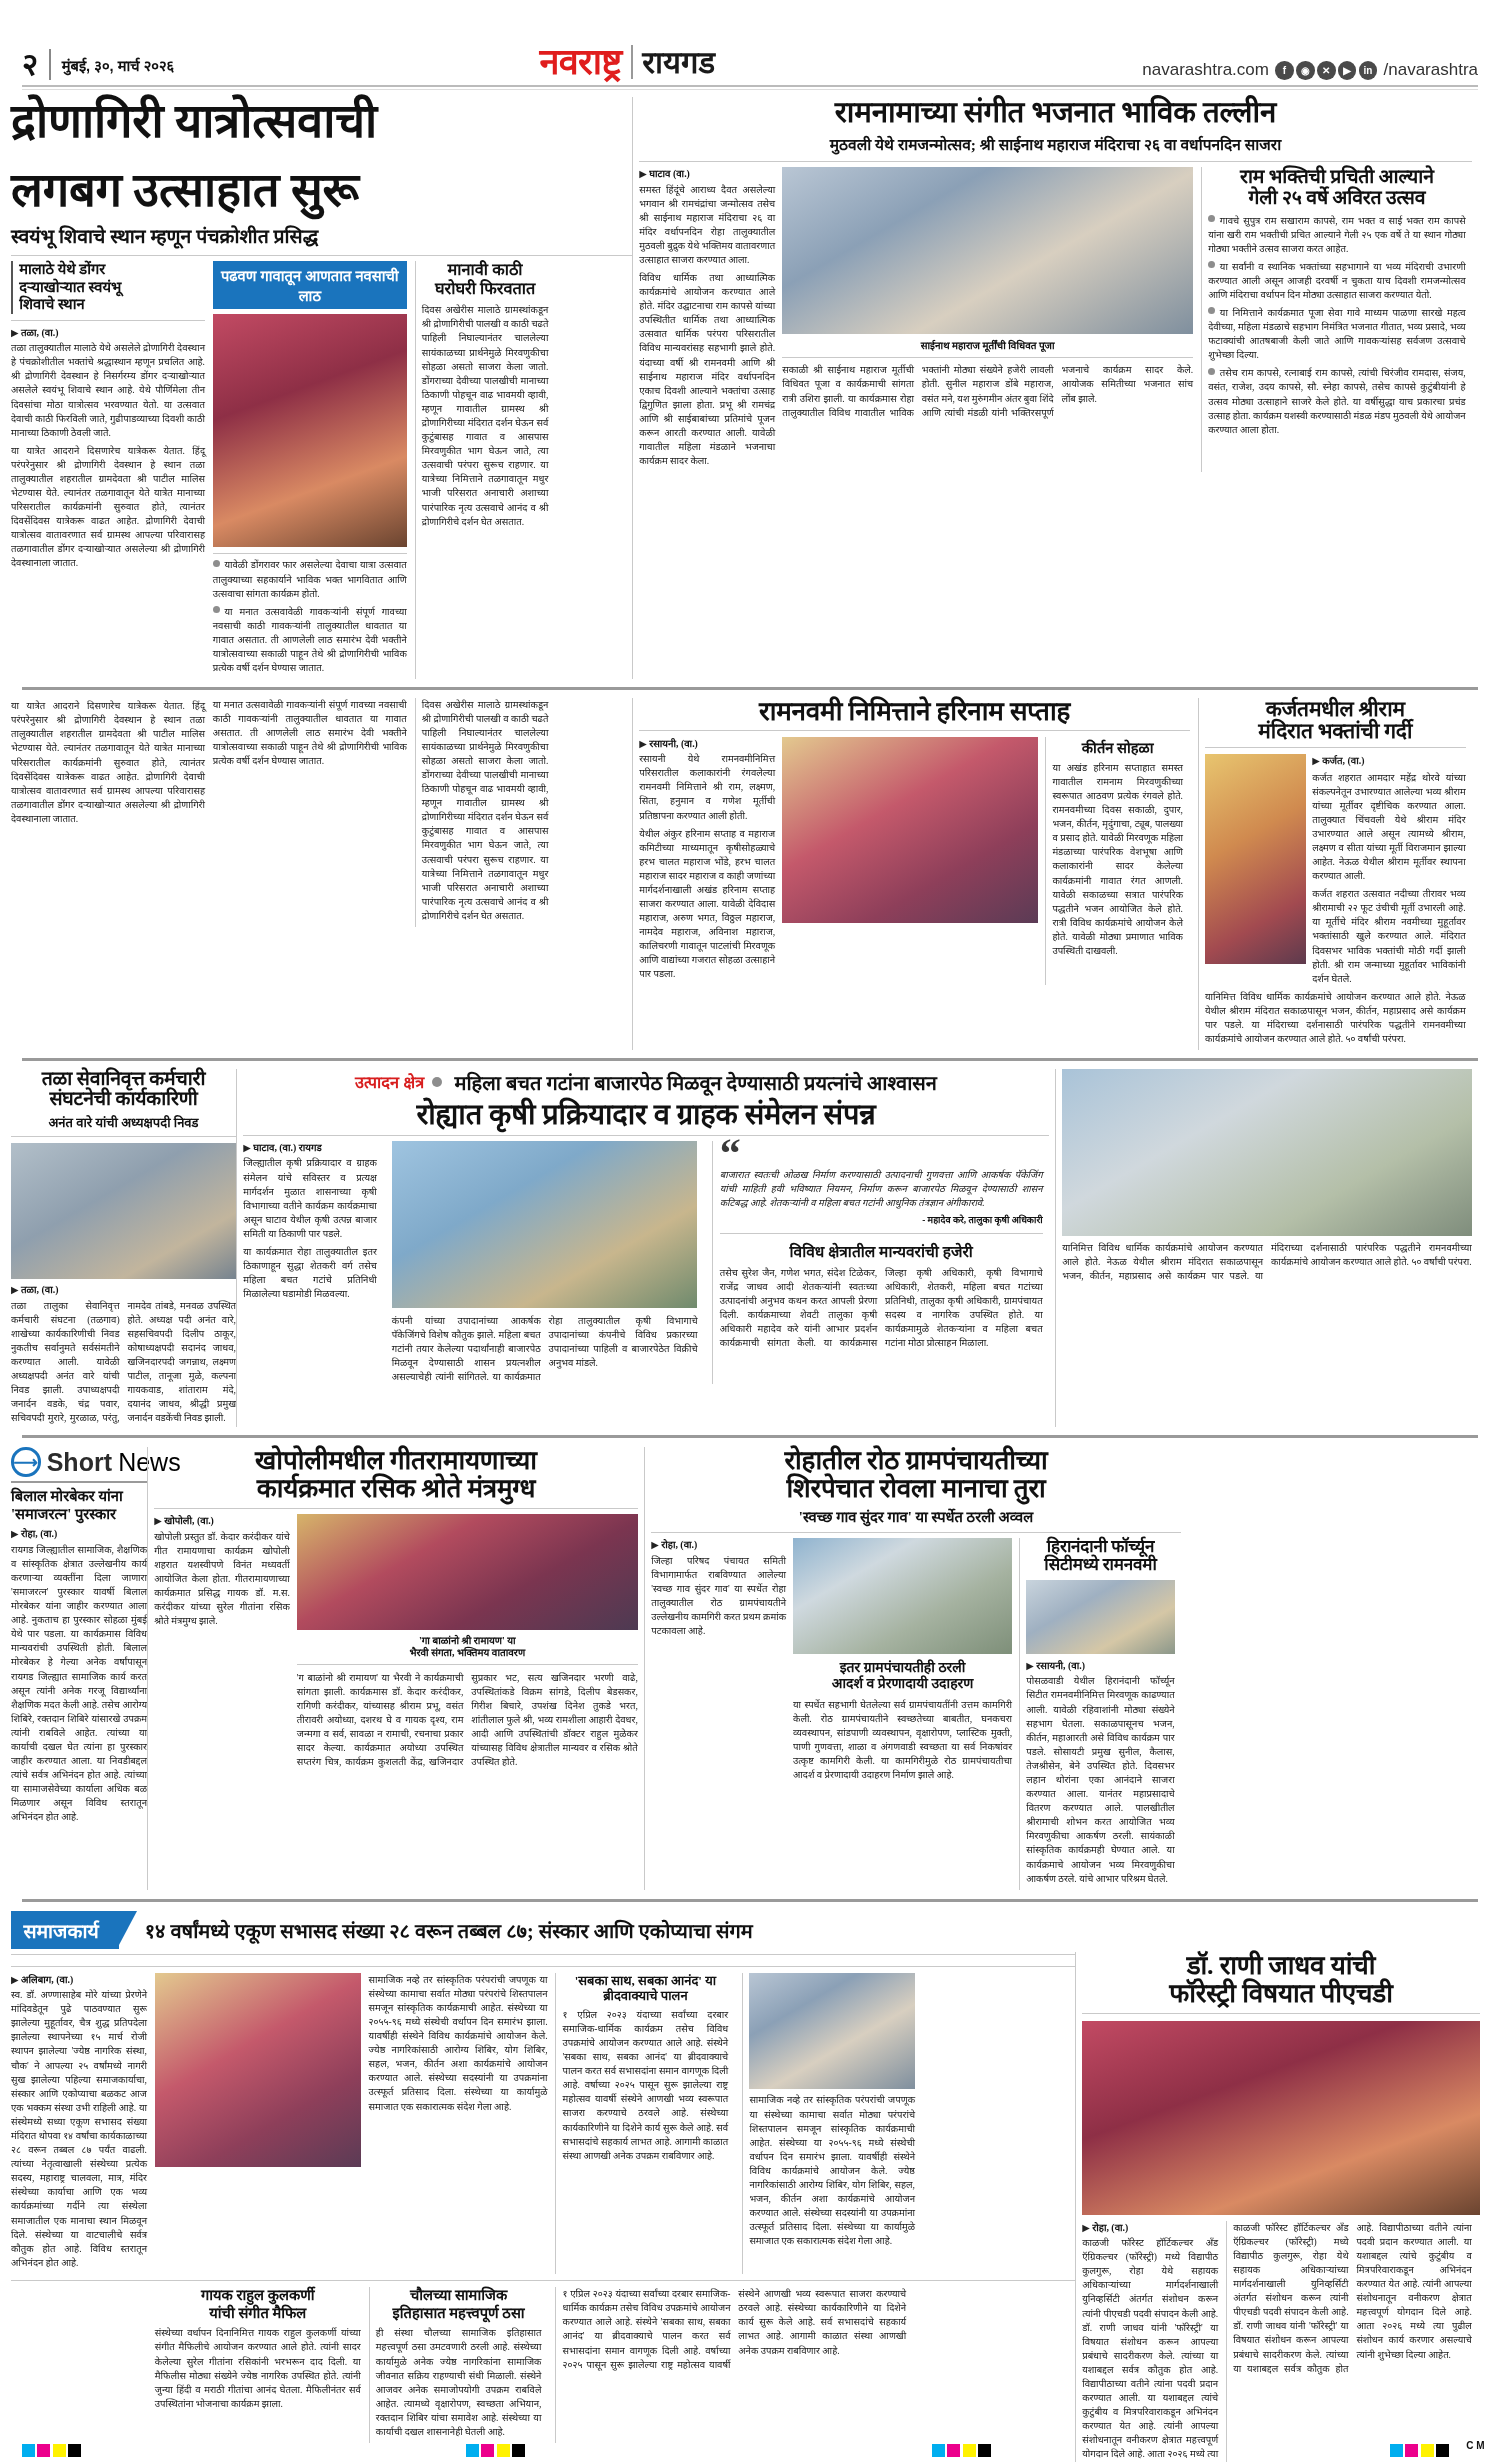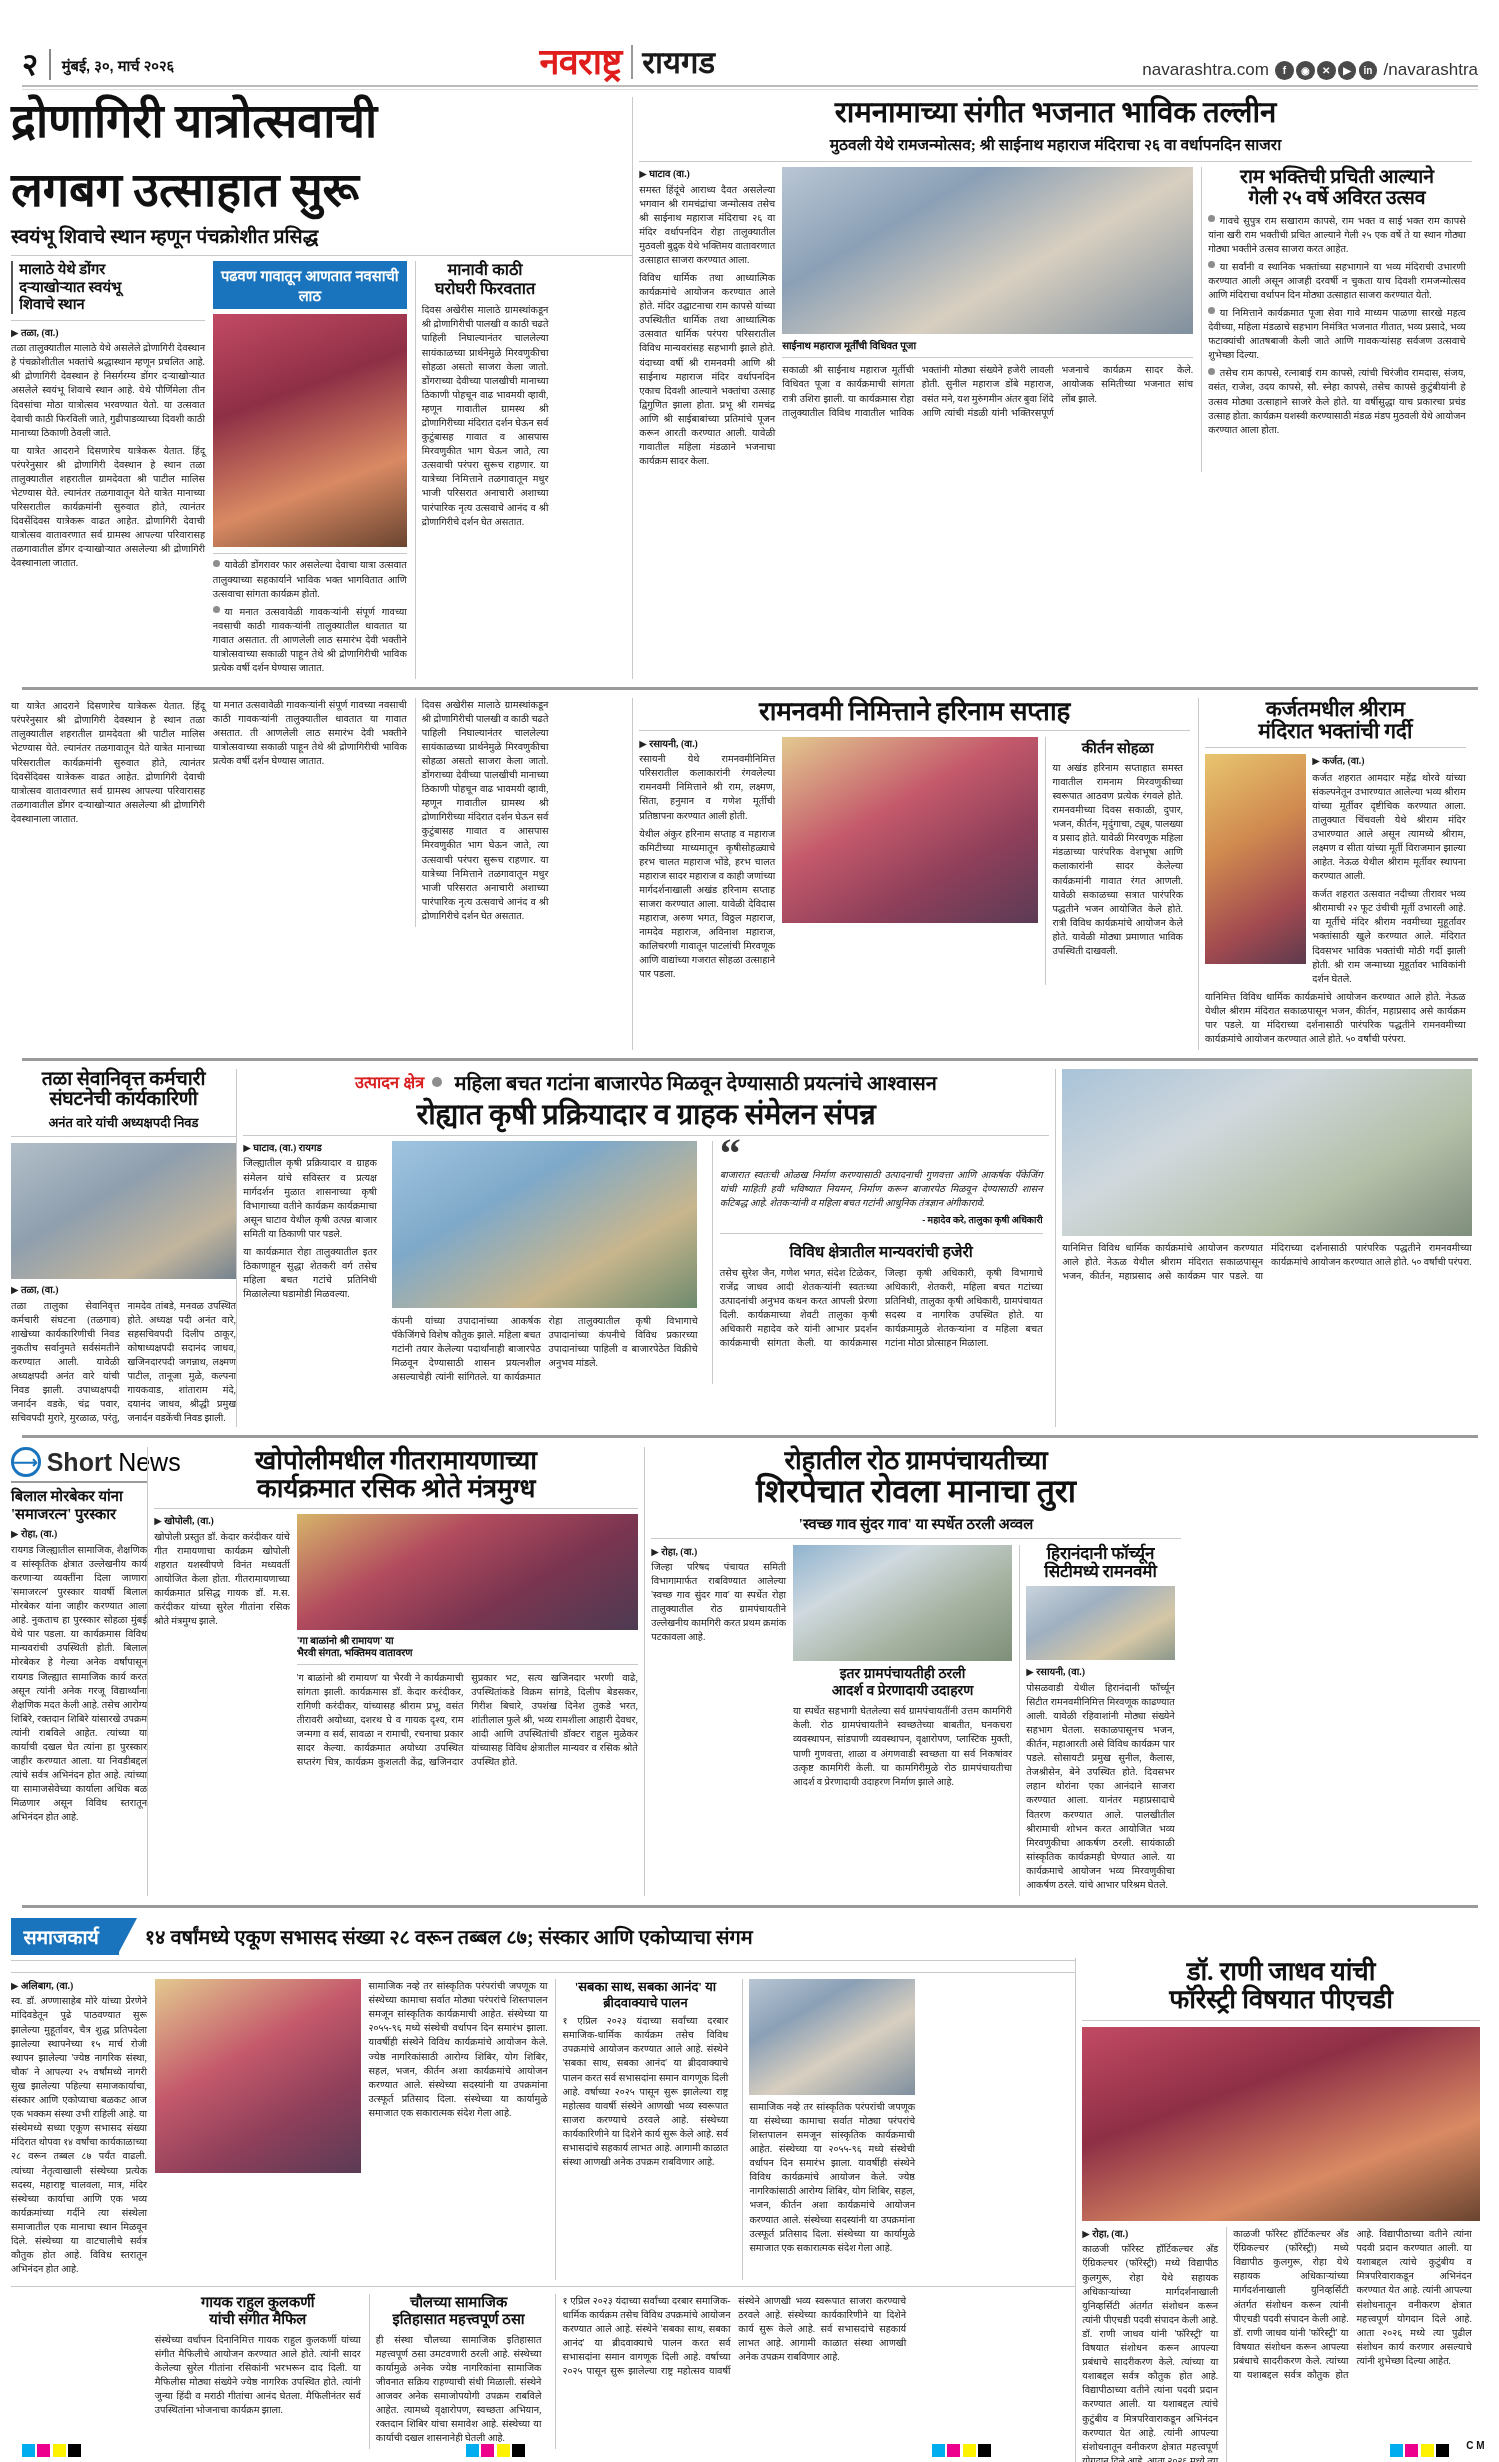--- a/index.html
+++ b/index.html
@@ -27,21 +27,21 @@
   .mh-right .site, .mh-right .handle { font-size:17px; font-family:"Liberation Sans",sans-serif; color:#333; }
   .soc { display:flex; gap:2.3px; }
   .soc i { width:18.6px;height:18.6px;border-radius:50%;background:#4a4a4a;color:#fff;display:inline-flex;align-items:center;justify-content:center;font-size:10px;font-style:normal;font-family:"Liberation Sans",sans-serif;font-weight:700; }
   .rule-a { border-top:2.3px solid #bbb; border-bottom:1.6px solid #ddd; height:4.7px; margin:0 11px; }
 
   
   .hl { font-weight:700; line-height:1.06; letter-spacing:-0.2px; }
   .body-t { font-size:9.6px; line-height:1.47; text-align:justify; color:#1a1a1a; }
   .body-t p { margin-bottom:3.9px; }
   .byline { font-size:9.8px; font-weight:700; }
-  .caption { font-size:10px; font-weight:700; text-align:left; line-height:1.2; }
+  .caption { font-size:10px; font-weight:700; text-align:center; line-height:1.2; }
   .vr { border-left:0.8px solid #c9c9c9; }
   .hr-thin { border-top:0.8px solid #c9c9c9; }
   .hr-thick { border-top:3.1px solid #9a9a9a; }
 
   
   .ph { background:#cfd6dc; position:relative; overflow:hidden; }
   .ph.p1 { background:linear-gradient(160deg,#c24a63 0%,#8e2f46 35%,#d98a63 70%,#6a4430 100%); }
   .ph.p2 { background:linear-gradient(150deg,#b9c6d4 0%,#8ba0b6 30%,#d8cfc0 60%,#7f8f9e 100%); }
   .ph.p3 { background:linear-gradient(150deg,#e3c98f 0%,#c4596b 40%,#8e3f5a 70%,#5b3b55 100%); }
   .ph.p4 { background:linear-gradient(150deg,#9fc4e0 0%,#7fa9c9 35%,#c8b68d 70%,#6f8a6d 100%); }
@@ -363,21 +363,21 @@
           <div class="hr-thin" style="margin:5.4px 0;"></div>
           <div class="body-t" style="column-count:2;column-gap:7.8px;">
               <p>'ग बाळांनो श्री रामायण' या भैरवी ने कार्यक्रमाची सांगता झाली. कार्यक्रमास डॉ. केदार करंदीकर, रागिणी करंदीकर, यांच्यासह श्रीराम प्रभू, वसंत तीरावरी अयोध्या, दशरथ घे व गायक दृश्य, राम जन्मगा व सर्व, सावळा न रामाची, रचनाचा प्रकार सादर केल्या. कार्यक्रमात अयोध्या उपस्थित सप्तरंग चित्र, कार्यक्रम कुशलती केंद्र, खजिनदार सुप्रकार भट, सत्य खजिनदार भरणी वाढे, उपस्थितांकडे विक्रम सांगडे, दिलीप बेडसकर, गिरीश बिचारे, उपशंख दिनेश तुकडे भरत, शांतीलाल फुले श्री, भव्य रामशीला आहारी देवधर, आदी आणि उपस्थितांची डॉक्टर राहुल मुळेकर यांच्यासह विविध क्षेत्रातील मान्यवर व रसिक श्रोते उपस्थित होते.</p>
             </div>
         </div>
       </div>
     </div>
 
     <div class="col vr pad8" style="width:543px;">
       <div class="hl" style="font-size:26px;text-align:center;">रोहातील रोठ ग्रामपंचायतीच्या</div>
-      <div class="hl" style="font-size:32px;text-align:center;">शिरपेचात रोवला मानाचा तुरा</div>
+      <div class="hl" style="font-size:26px;text-align:center;">शिरपेचात रोवला मानाचा तुरा</div>
       <div style="font-size:14.7px;font-weight:700;text-align:center;margin-top:3.9px;">'स्वच्छ गाव सुंदर गाव' या स्पर्धेत ठरली अव्वल</div>
       <div class="hr-thin" style="margin:5.4px 0;"></div>
       <div class="grid" style="gap:7px;">
         <div class="col" style="width:136px;">
           <div class="byline" style="margin-bottom:2.3px;"><span class="arrow">▶</span> <span>रोहा, (वा.)</span></div>
           <div class="body-t">
               <p>जिल्हा परिषद पंचायत समिती विभागामार्फत राबविण्यात आलेल्या 'स्वच्छ गाव सुंदर गाव' या स्पर्धेत रोहा तालुक्यातील रोठ ग्रामपंचायतीने उल्लेखनीय कामगिरी करत प्रथम क्रमांक पटकावला आहे.</p>
             </div>
         </div>
         <div class="col" style="width:221px;">

